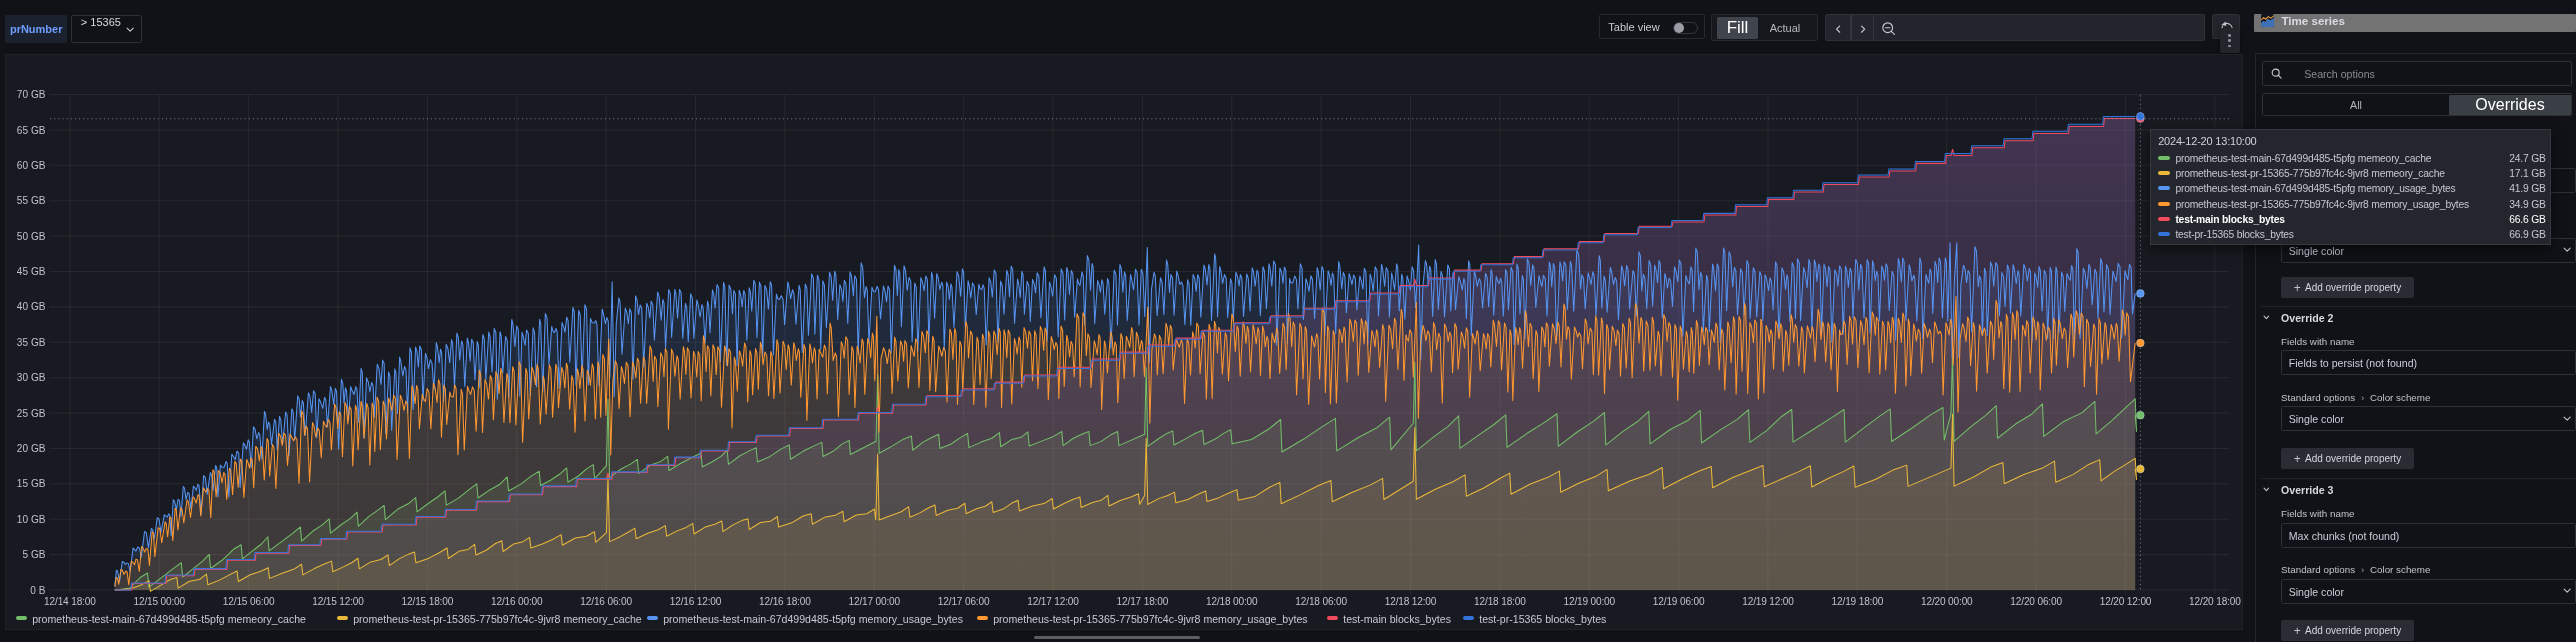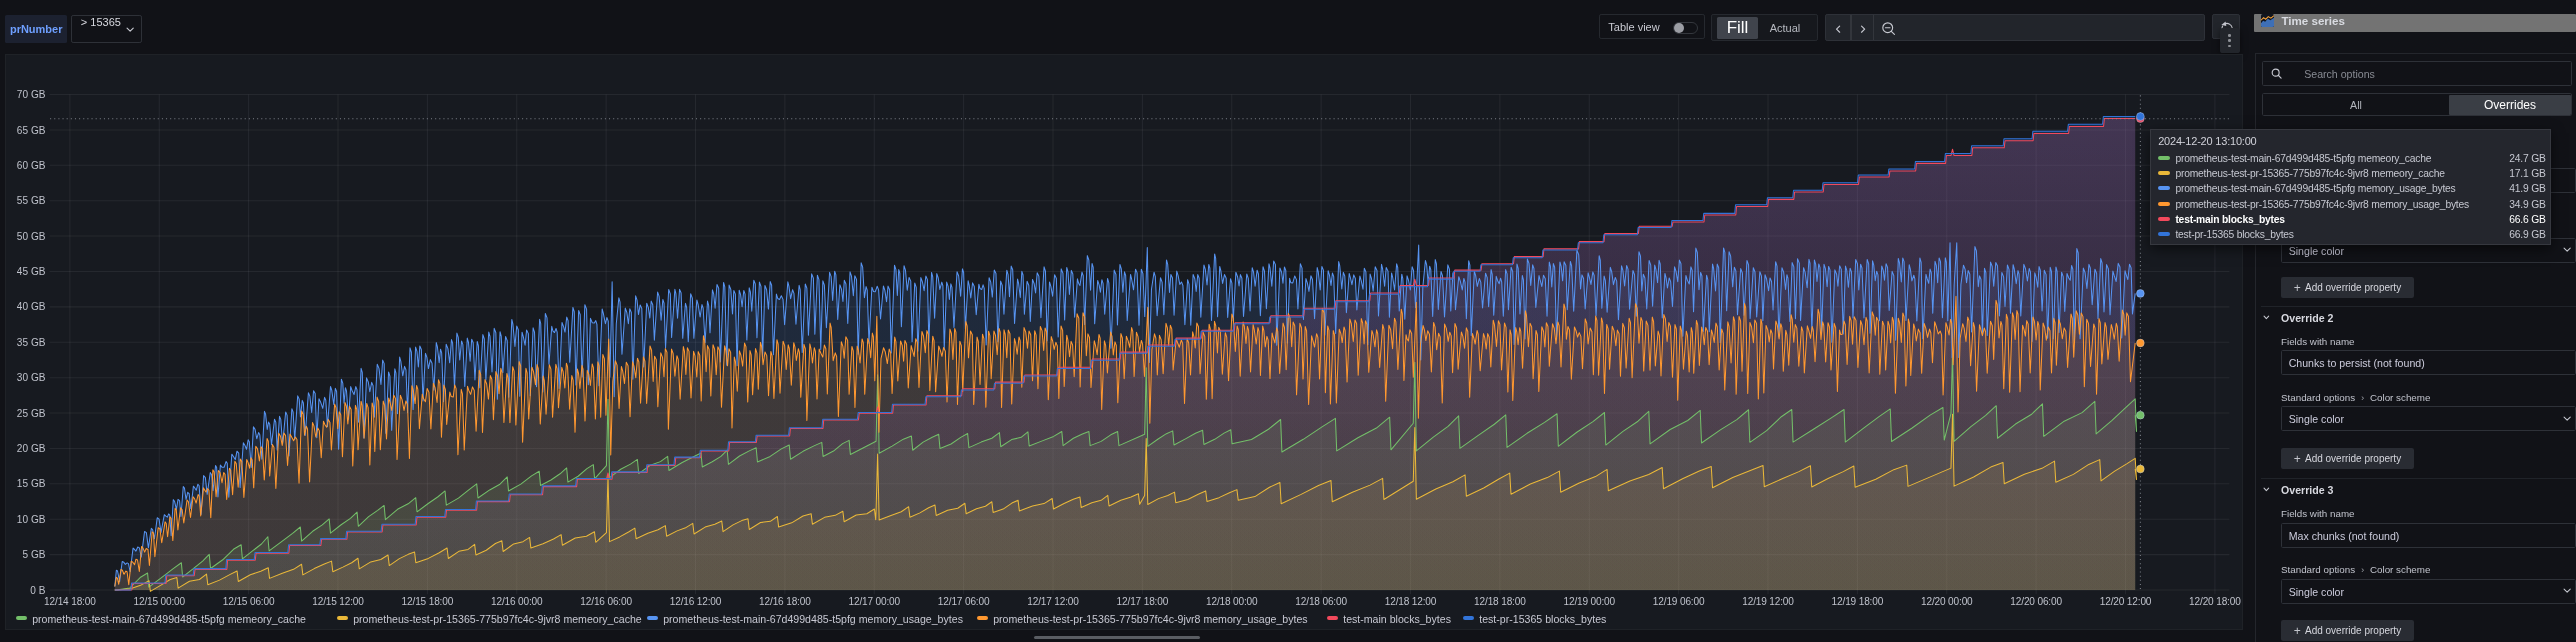--- a/index.html
+++ b/index.html
@@ -244,42 +244,42 @@
 <div class="abs" style="left:2255px;top:53px;width:321px;height:590px;border-top:0.5px solid #24262c;border-left:0.5px solid #24262c"></div>
 <div class="abs" style="left:2262px;top:61px;width:310px;height:25px;border:0.5px solid #2e3138;border-radius:1.6px;display:flex;align-items:center">
     <svg style="margin-left:7.8px" width="11.4" height="11.4" viewBox="0 0 22 22">
       <circle class="ico" cx="9" cy="9" r="6.7"></circle>
       <line class="ico" x1="14" y1="14" x2="19.5" y2="19.5"></line>
     </svg>
     <span style="margin-left:22px;font-size:10.6px;color:#888b93">Search options</span>
   </div>
 <div class="abs" style="left:2262px;top:93px;width:310px;height:23px;border:0.5px solid #2e3138;border-radius:1.6px;background:#111217">
     <span class="abs" style="left:0;top:0;width:186px;height:22px;text-align:center;line-height:22px;font-size:10.6px;color:#b4b7be;font-weight:500">All</span>
-    <span class="abs" style="left:186px;top:1px;width:122px;height:20px;background:#3a3e45;border-radius:1px;text-align:center;line-height:20px;font-size:12px;color:#fff;font-weight:500">Overrides</span>
+    <span class="abs" style="left:186px;top:1px;width:122px;height:20px;background:#3a3e45;border-radius:1px;text-align:center;line-height:20px;font-size:16px;color:#fff;font-weight:500">Overrides</span>
   </div>
 <div class="abs" style="left:2281px;top:154px;font-size:9.8px;color:#c2c4cd;font-weight:500">Fields with name</div>
 <div class="abs" style="left:2281px;top:168px;width:295px;height:25px;border:0.5px solid #2e3138;border-radius:1.6px;background:#111217;display:flex;align-items:center;padding-left:6.7px">
     <span style="font-size:10.6px;color:#ccccdc">Blocks bytes</span>
   </div>
 <div class="abs" style="left:2281px;top:224px;font-size:9.8px;color:#c2c4cd;font-weight:500">Standard options <span style="color:#9a9da5;padding:0 3.1px">›</span> Color scheme</div>
 <div class="abs" style="left:2281px;top:238px;width:295px;height:25px;border:0.5px solid #2e3138;border-radius:1.6px;background:#111217;display:flex;align-items:center;padding-left:6.7px">
     <span style="font-size:10.6px;color:#ccccdc">Single color</span>
   </div>
 <svg class="abs" style="left:2563px;top:247px" width="8.3" height="6.2" viewBox="0 0 16 12">
     <path class="ico" style="stroke-width:2" d="M2 2 L8 8 L14 2"></path>
   </svg>
 <div class="abs" style="left:2281px;top:277px;width:133px;height:21px;background:#292c33;border-radius:2.1px;display:flex;align-items:center;justify-content:center;font-size:10px;color:#d6d7de"><span style="font-size:12px;margin-right:4.1px;color:#c3c5cc;font-weight:300">+</span>Add override property</div>
 <div class="abs" style="left:2261px;top:306px;width:315px;height:0.5px;background:#202329"></div>
 <svg class="abs" style="left:2263px;top:315px" width="6.7" height="5.2" viewBox="0 0 13 10">
     <path class="ico" style="stroke-width:2" d="M2 2 L6.5 7 L11 2"></path>
   </svg>
 <div class="abs" style="left:2281px;top:312px;font-size:10.6px;font-weight:700;color:#d8d9e0">Override 2</div>
 <div class="abs" style="left:2281px;top:336px;font-size:9.8px;color:#c2c4cd;font-weight:500">Fields with name</div>
 <div class="abs" style="left:2281px;top:350px;width:295px;height:25px;border:0.5px solid #2e3138;border-radius:1.6px;background:#111217;display:flex;align-items:center;padding-left:6.7px">
-    <span style="font-size:10.6px;color:#ccccdc">Chunks to persist (not found)</span>
+    <span style="font-size:10.6px;color:#ccccdc">Fields to persist (not found)</span>
   </div>
 <div class="abs" style="left:2281px;top:392px;font-size:9.8px;color:#c2c4cd;font-weight:500">Standard options <span style="color:#9a9da5;padding:0 3.1px">›</span> Color scheme</div>
 <div class="abs" style="left:2281px;top:406px;width:295px;height:25px;border:0.5px solid #2e3138;border-radius:1.6px;background:#111217;display:flex;align-items:center;padding-left:6.7px">
     <span style="font-size:10.6px;color:#ccccdc">Single color</span>
   </div>
 <svg class="abs" style="left:2563px;top:416px" width="8.3" height="6.2" viewBox="0 0 16 12">
     <path class="ico" style="stroke-width:2" d="M2 2 L8 8 L14 2"></path>
   </svg>
 <div class="abs" style="left:2281px;top:448px;width:133px;height:21px;background:#292c33;border-radius:2.1px;display:flex;align-items:center;justify-content:center;font-size:10px;color:#d6d7de"><span style="font-size:12px;margin-right:4.1px;color:#c3c5cc;font-weight:300">+</span>Add override property</div>
 <div class="abs" style="left:2261px;top:478px;width:315px;height:0.5px;background:#202329"></div>

